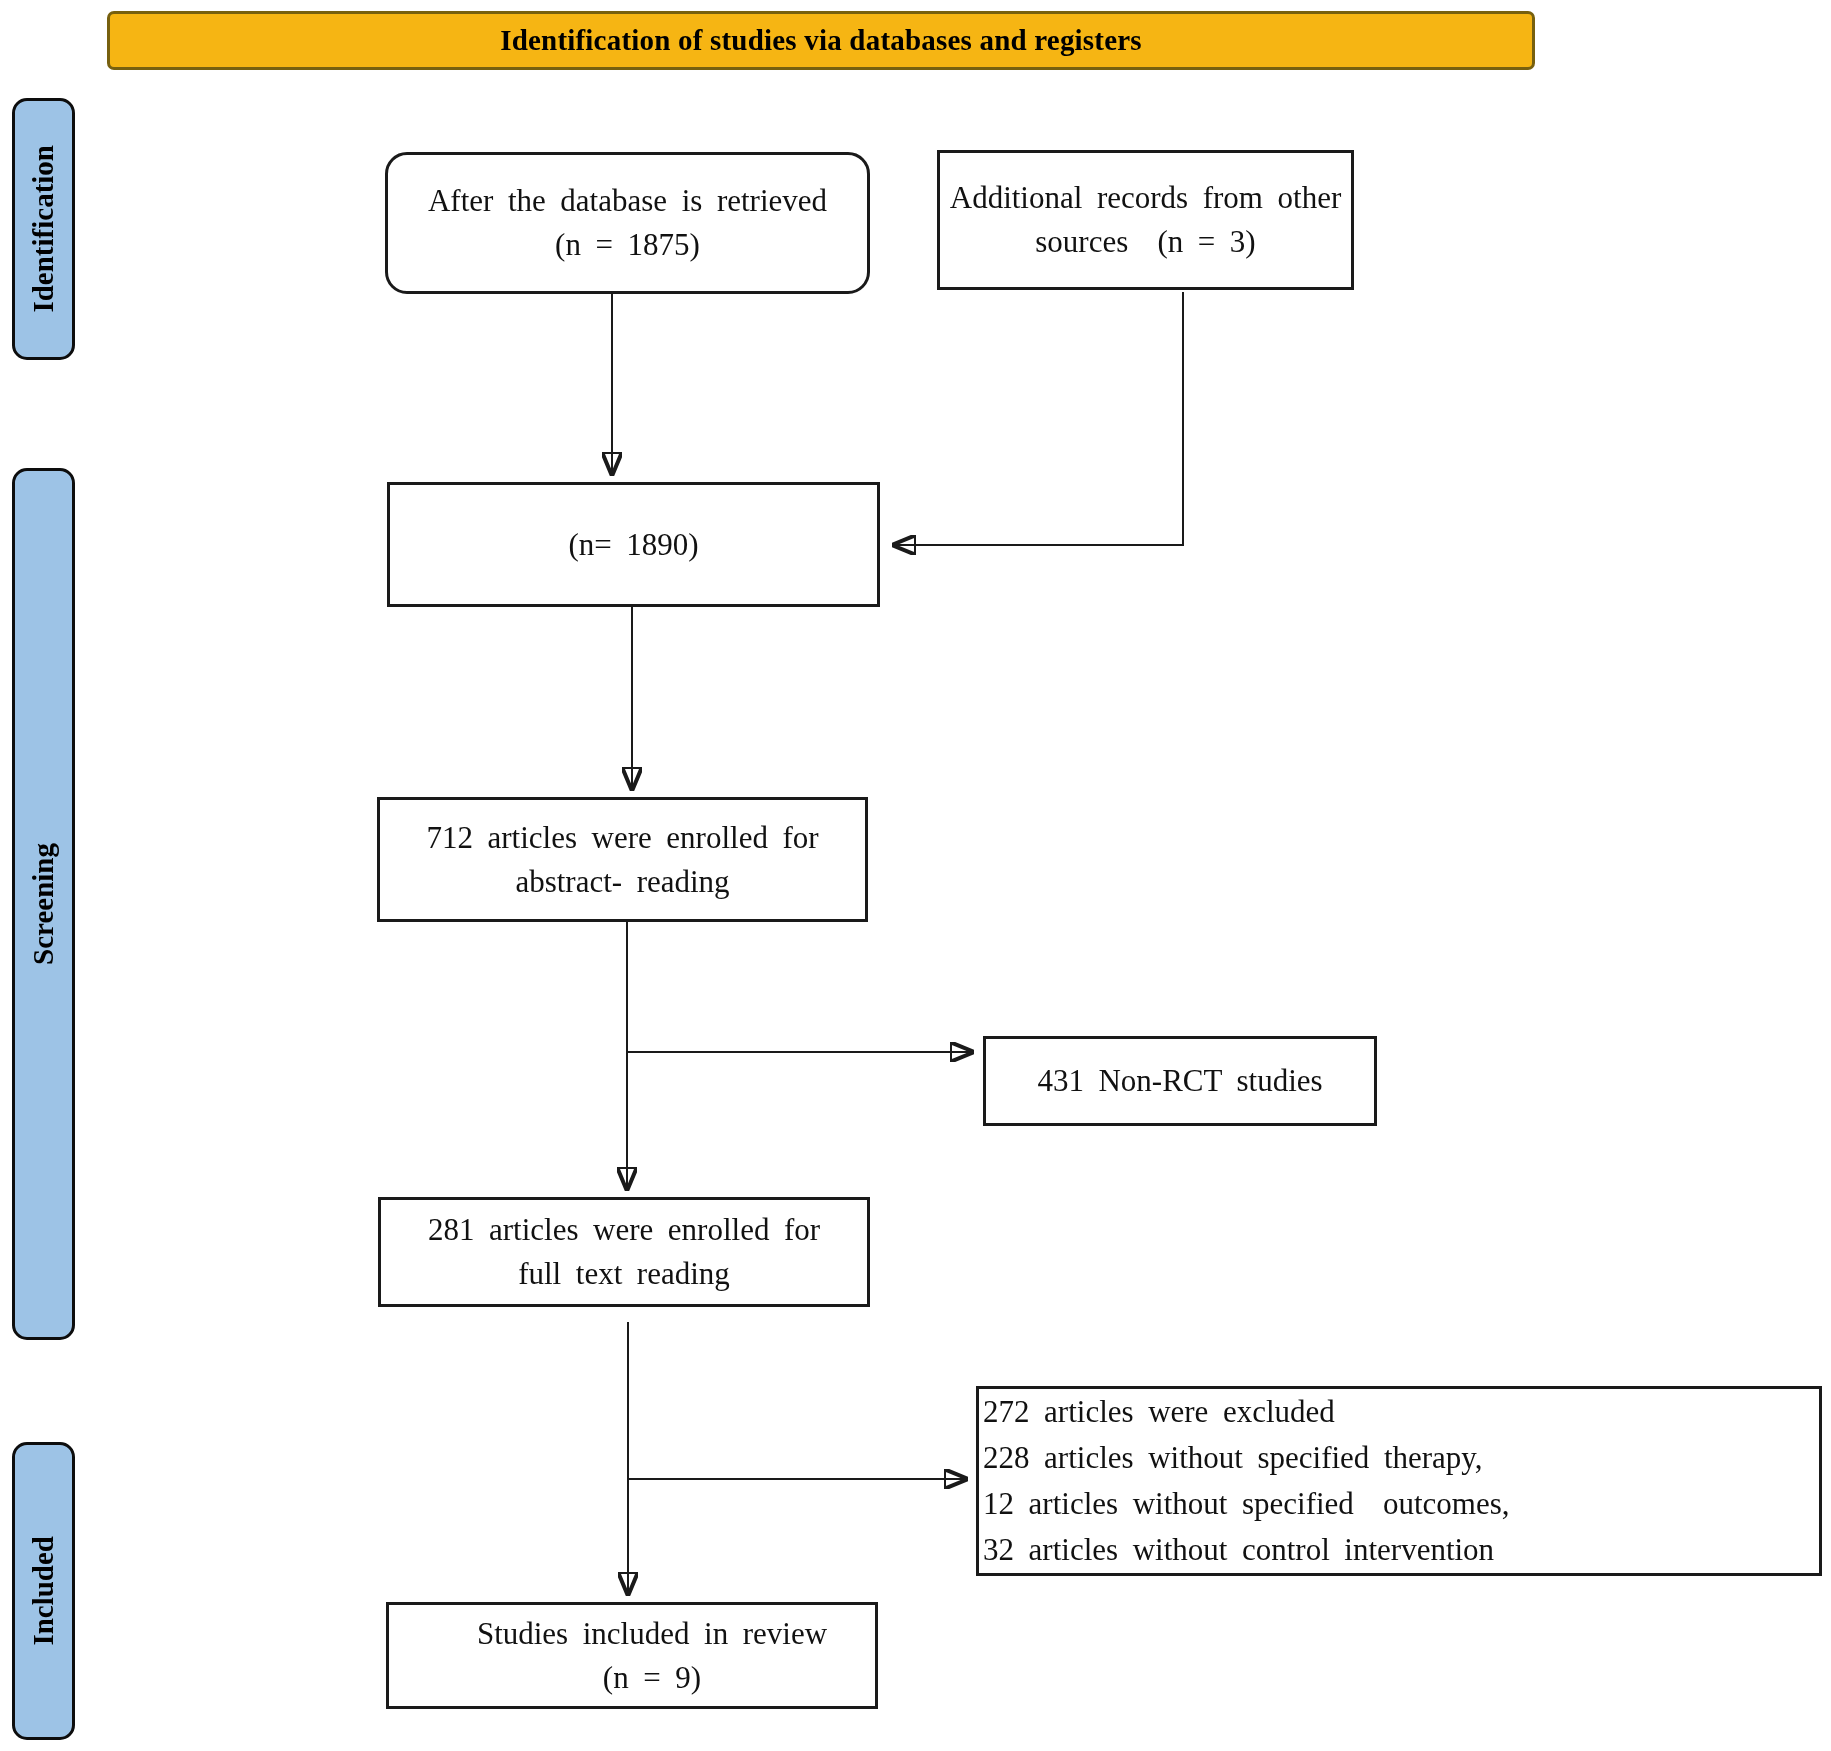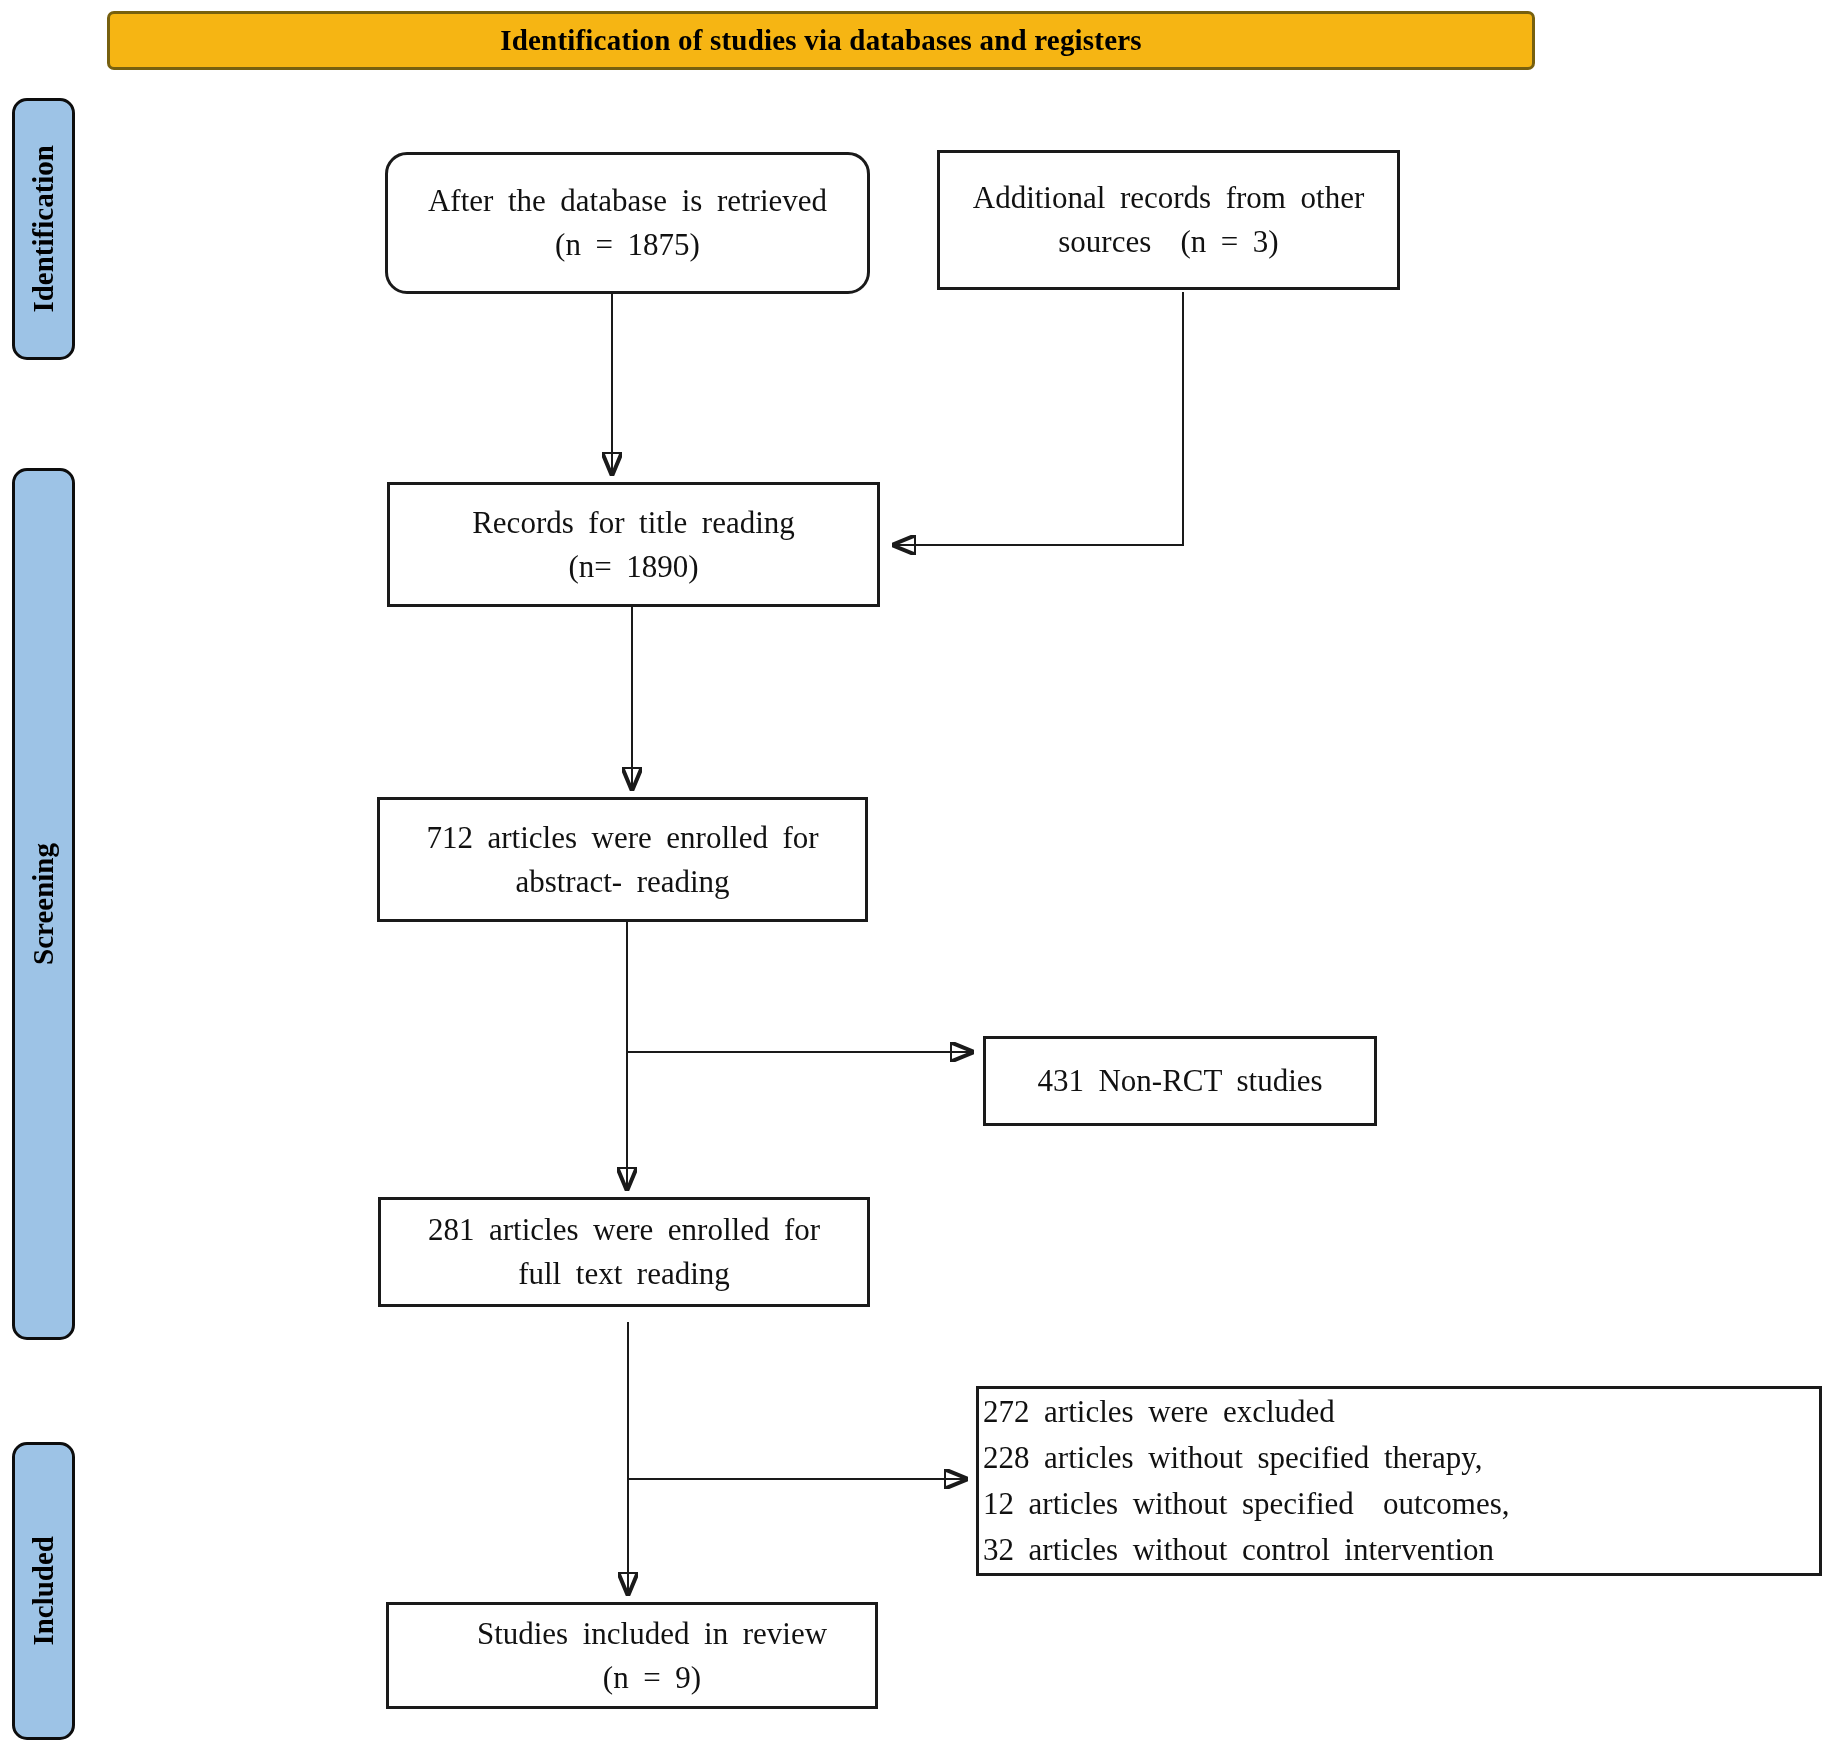--- a/index.html
+++ b/index.html
@@ -55,21 +55,21 @@
     background:#ffffff;
     border:3px solid #1a1a1a;
     box-sizing:border-box;
     display:flex;flex-direction:column;justify-content:center;align-items:center;
     font-size:31px;line-height:44px;
     text-align:center;
   }
   .box-line{white-space:pre-wrap;word-spacing:0.22em;}
 
   .box-database{left:385px;top:152px;width:485px;height:142px;border-radius:22px;}
-  .box-additional{left:937px;top:150px;width:463px;height:140px;}
+  .box-additional{left:937px;top:150px;width:417px;height:140px;}
   .box-title-reading{left:387px;top:482px;width:493px;height:125px;}
   .box-abstract-reading{left:377px;top:797px;width:491px;height:125px;}
   .box-non-rct{left:983px;top:1003px;width:394px;height:90px;margin-top:33px;}
   .box-full-text{left:378px;top:1197px;width:492px;height:110px;}
   .box-excluded{
     left:976px;top:1386px;width:846px;height:190px;
     align-items:flex-start;text-align:left;
     padding-left:4px;line-height:46px;
   }
   .box-included{left:386px;top:1602px;width:492px;height:107px;padding-left:40px;}
@@ -112,21 +112,20 @@
     <div class="box-line">After the database is retrieved</div>
     <div class="box-line">(n = 1875)</div>
   </div>
 
   <div class="box box-additional">
     <div class="box-line">Additional records from other</div>
     <div class="box-line">sources  (n = 3)</div>
   </div>
 
   <div class="box box-title-reading">
-    <div class="box-line">Records for title reading</div>
     <div class="box-line">(n= 1890)</div>
   </div>
 
   <div class="box box-abstract-reading">
     <div class="box-line">712 articles were enrolled for</div>
     <div class="box-line">abstract- reading</div>
   </div>
 
   <div class="box box-non-rct">
     <div class="box-line">431 Non-RCT studies</div>

